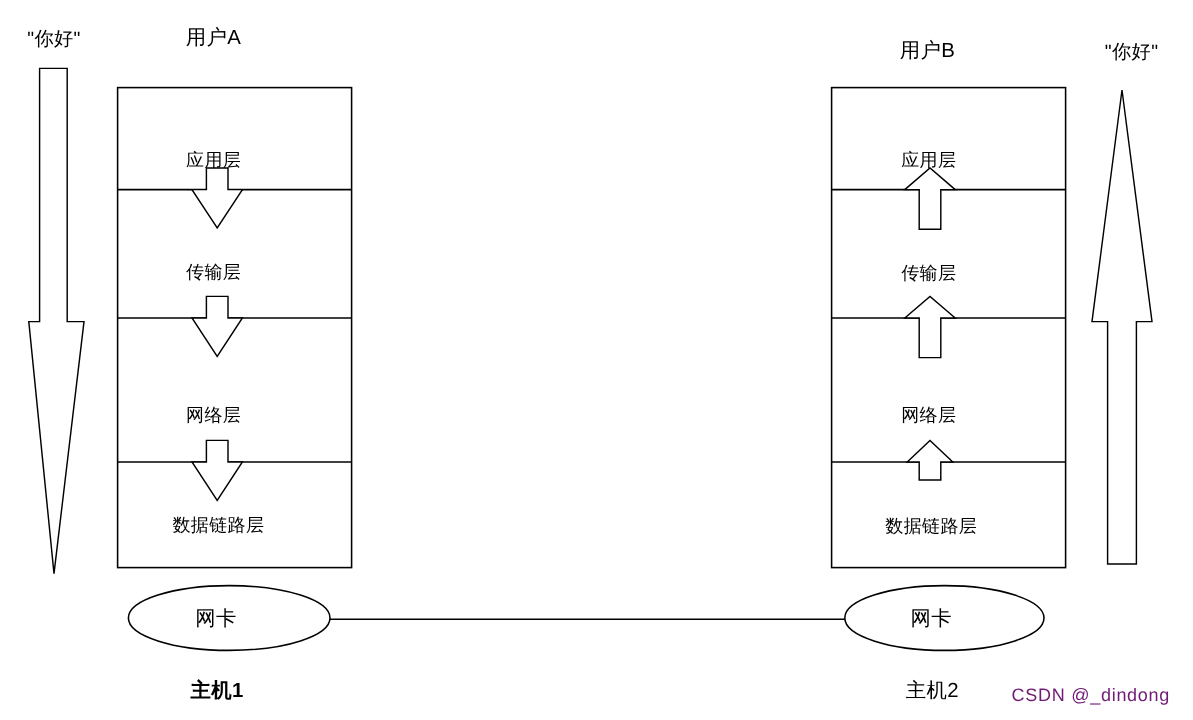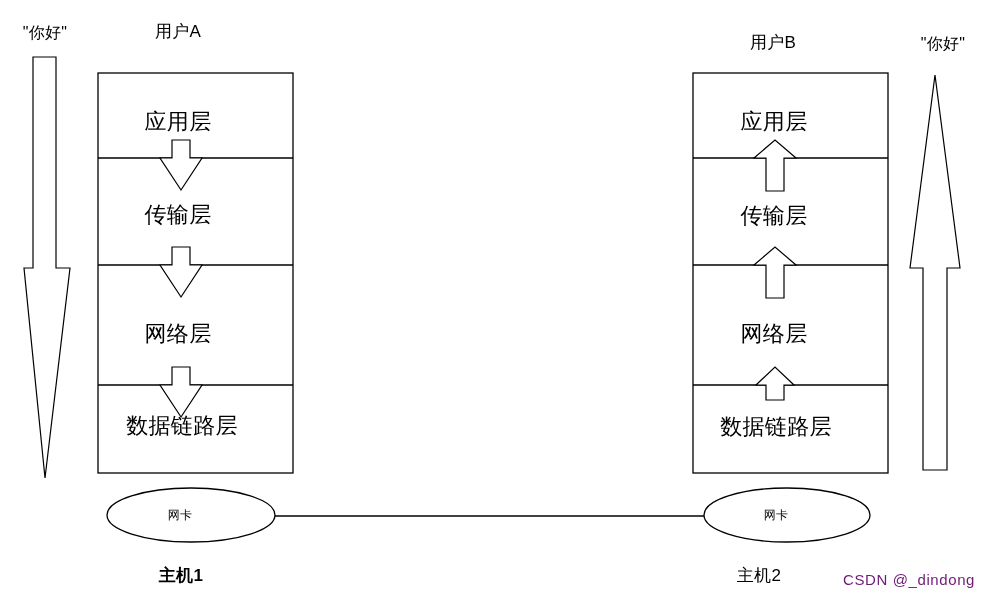--- a/index.html
+++ b/index.html
@@ -49,27 +49,28 @@
   }
   .diag-text {
     position: absolute;
     font-size: 17px;
     color: #000000;
     white-space: nowrap;
     transform: translate(-50%, -50%);
     letter-spacing: 0.3px;
   }
   .layer-label {
-    font-size: 22px;
+    font-size: 15px;
+    margin-top: 12px;
   }
   .header-label {
     font-size: 17px;
   }
   .nic-label {
-    font-size: 12px;
+    font-size: 17px;
     text-align: center;
   }
   .host-label {
     font-size: 17px;
   }
   .msg-label {
     font-size: 16px;
   }
   .watermark {
     position: absolute;
@@ -130,17 +131,17 @@
 
   <div class="diag-text layer-label" style="left:774px; top:122px;">应用层</div>
   <div class="diag-text layer-label" style="left:774px; top:216px;">传输层</div>
   <div class="diag-text layer-label" style="left:774px; top:334px;">网络层</div>
   <div class="diag-text layer-label" style="left:776px; top:427px;">数据链路层</div>
 
   <div class="diag-text nic-label" style="left:180px; top:515px;">网卡</div>
   <div class="diag-text nic-label" style="left:776px; top:515px;">网卡</div>
 
   <div class="diag-text host-label" style="left:181px; top:575px;font-weight:bold;">主机1</div>
-  <div class="diag-text host-label" style="left:759px; top:575px;">主机2</div>
+  <div class="diag-text host-label" style="left:777px; top:575px;">主机2</div>
 
   <div class="watermark">CSDN @_dindong</div>
 
 </div>
 
 </body></html>

